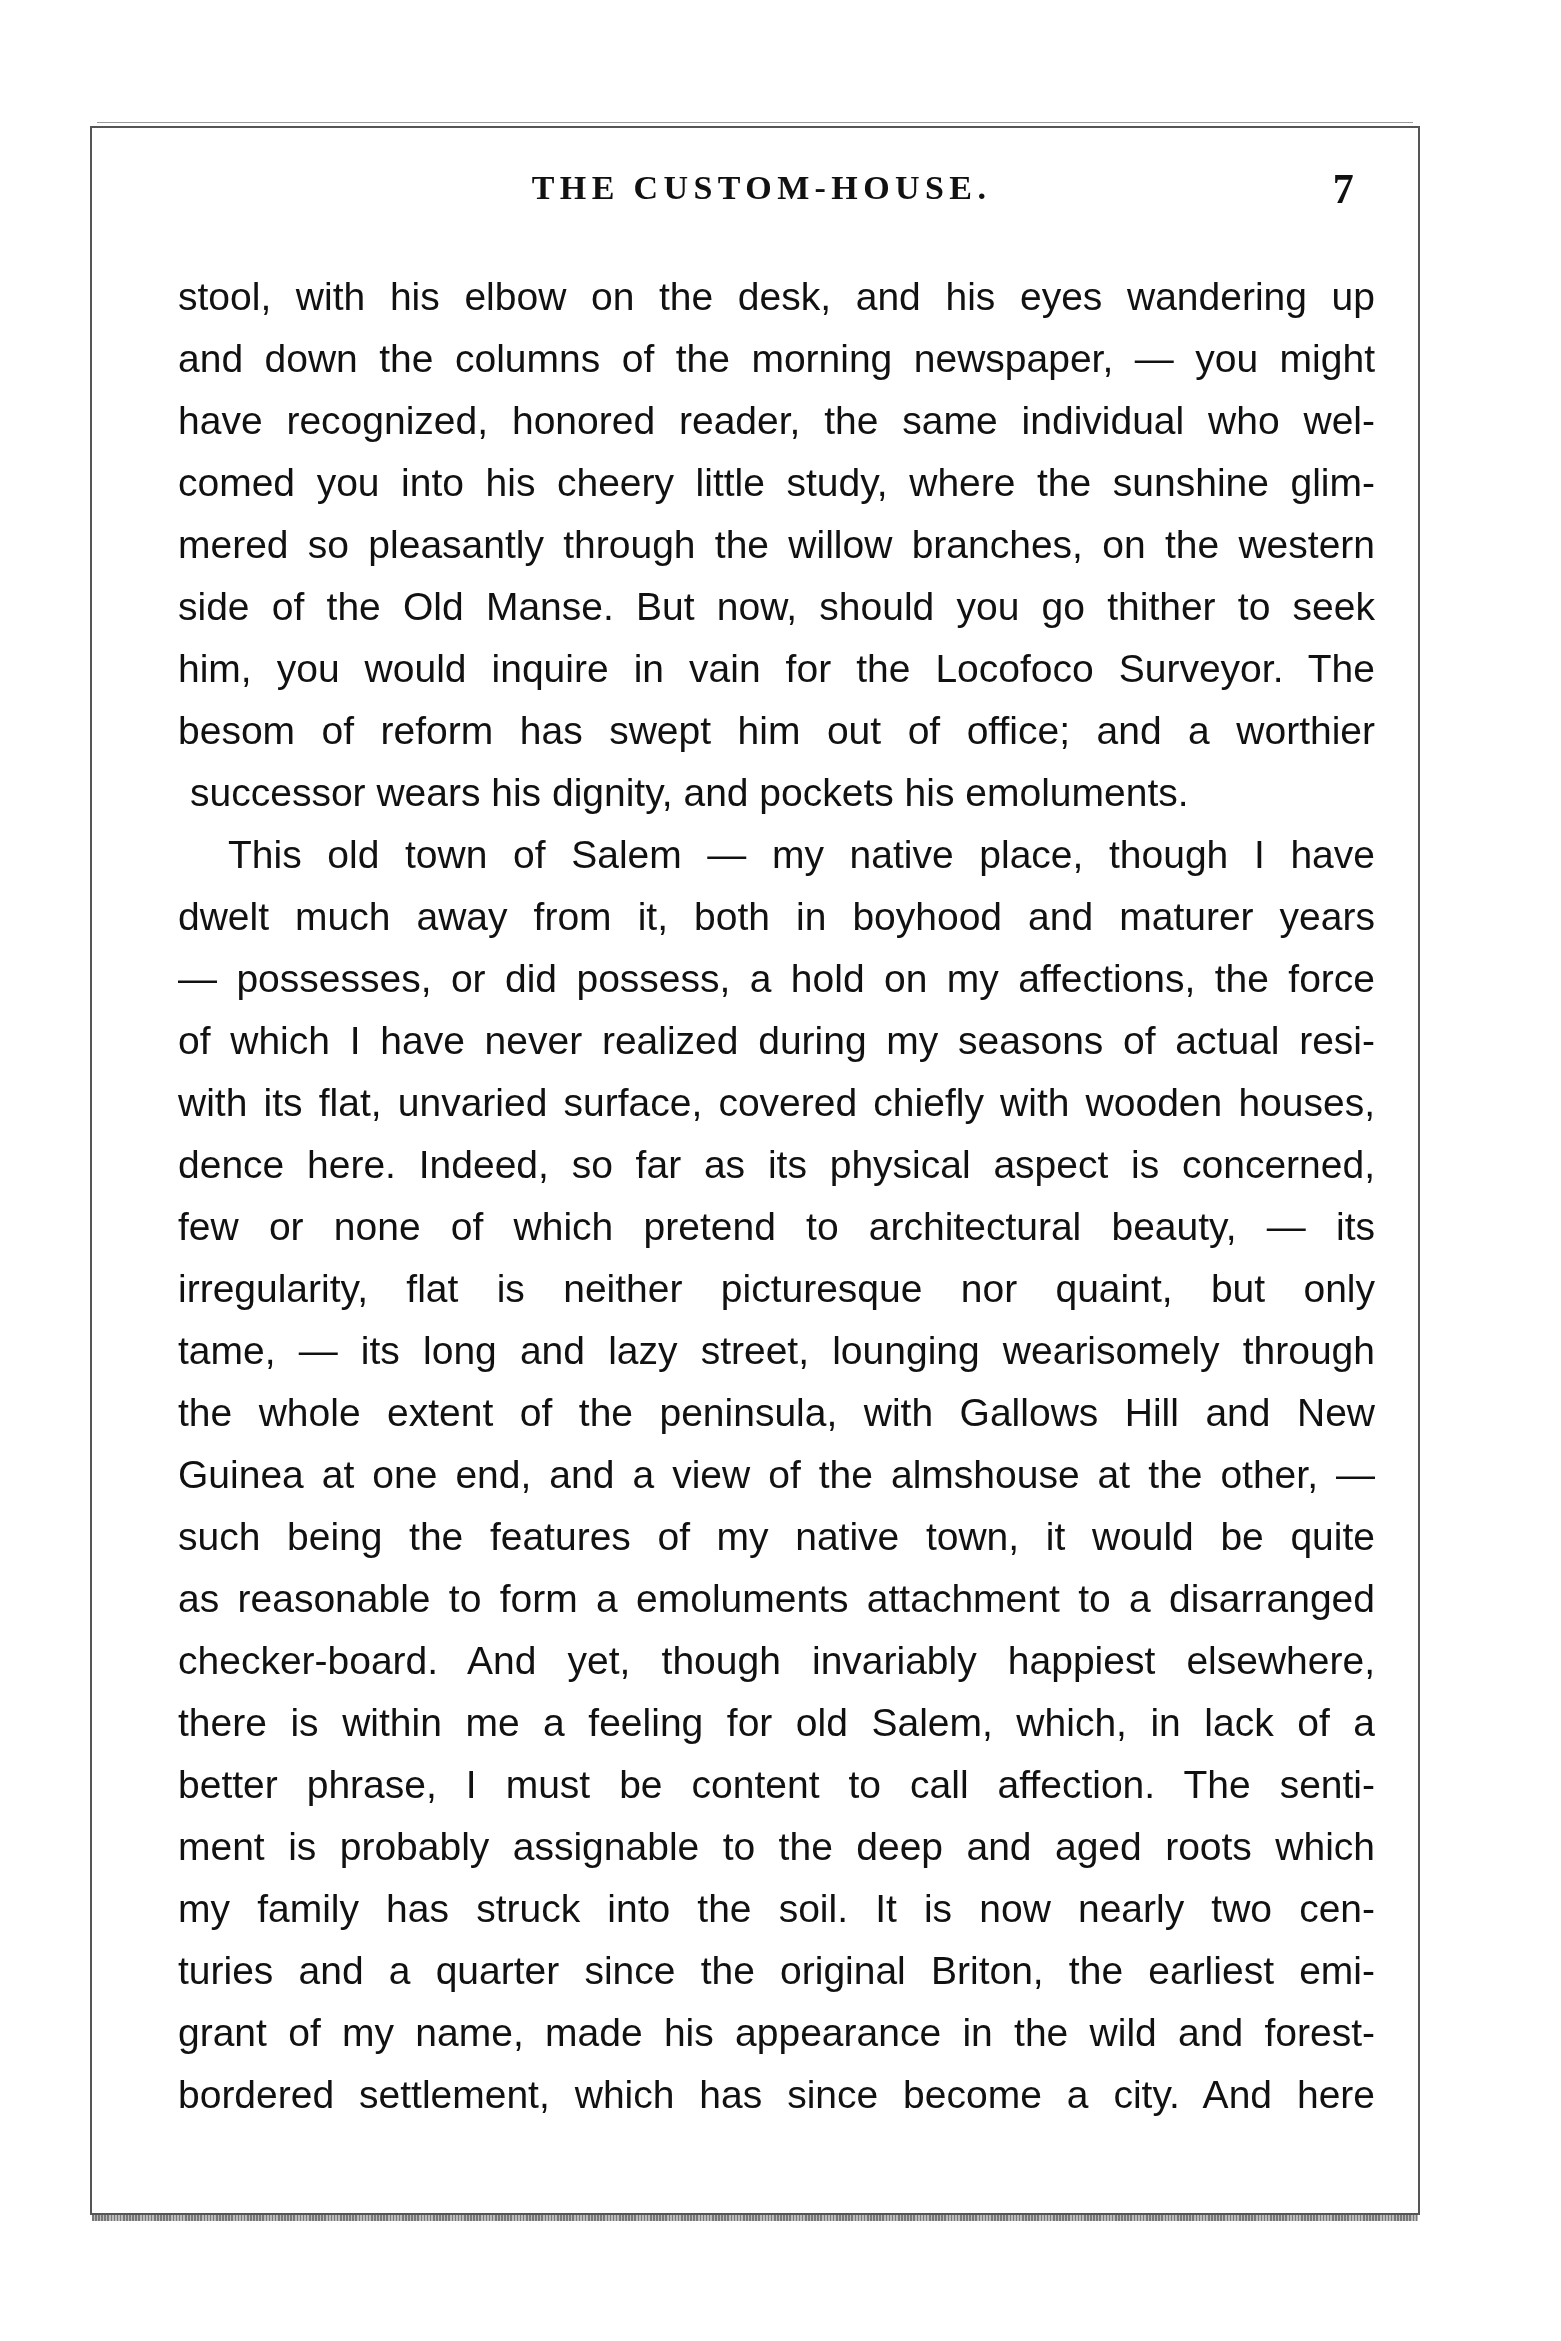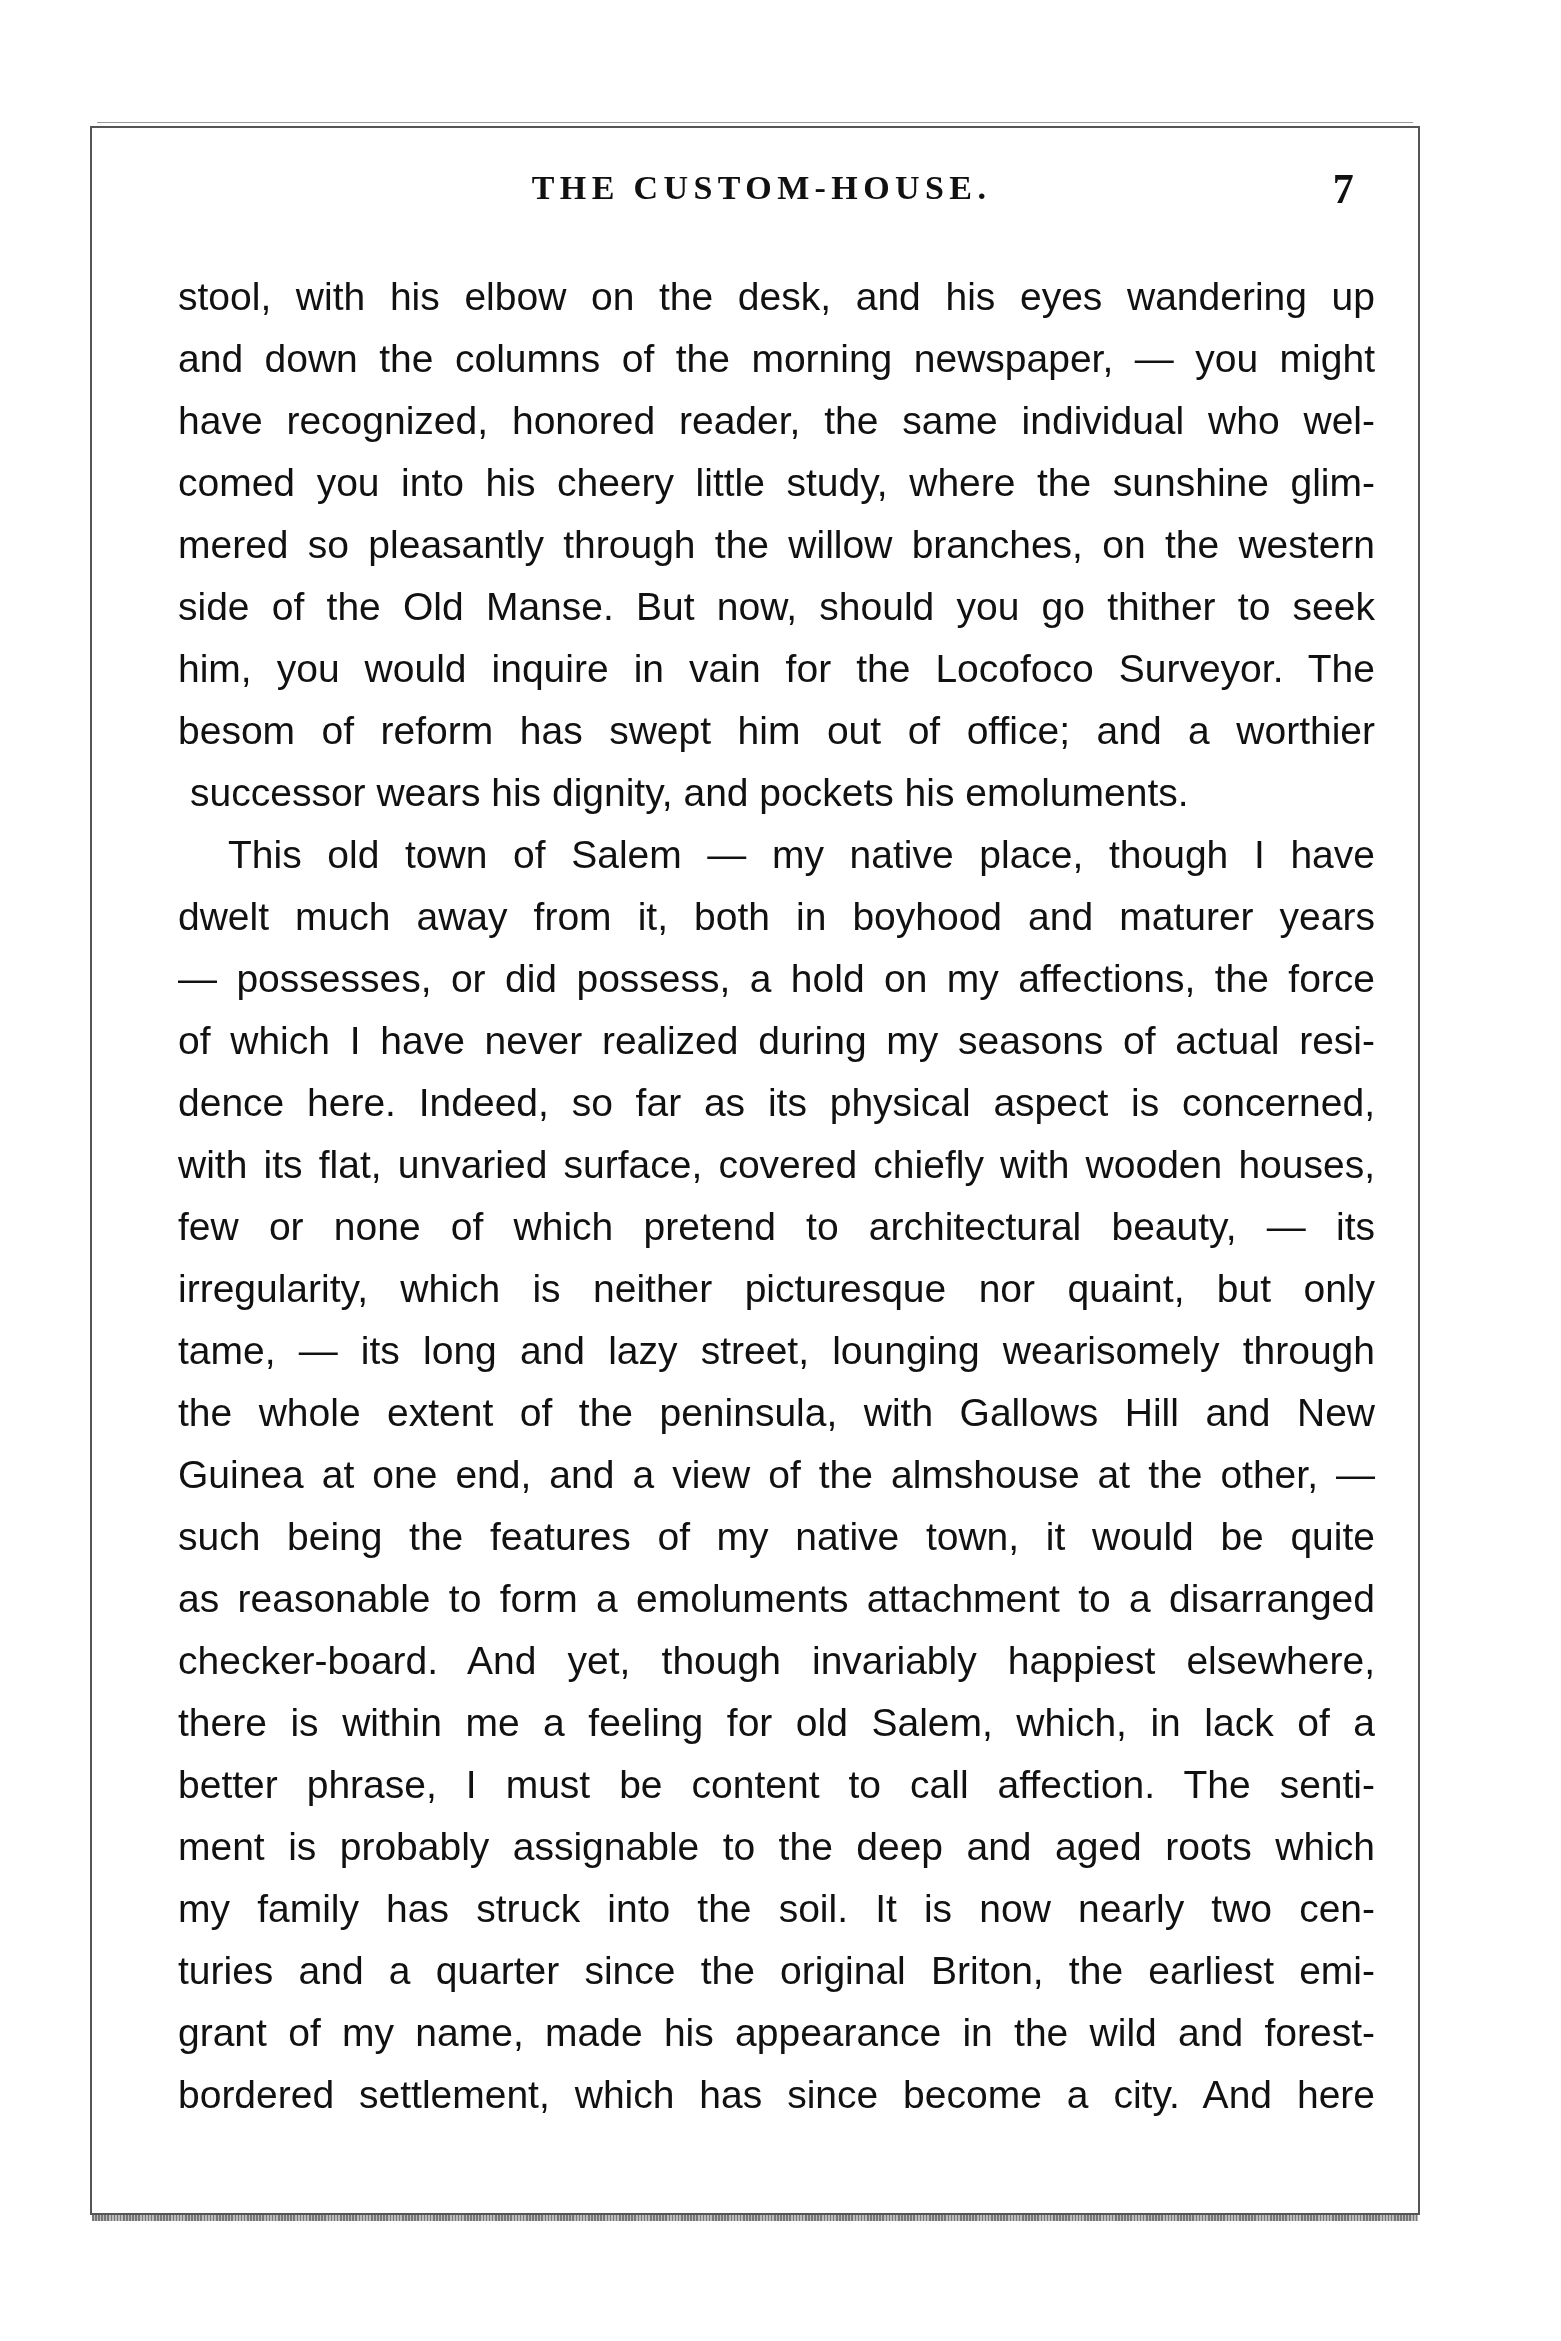--- a/index.html
+++ b/index.html
@@ -56,24 +56,24 @@
     <span class="line">side of the Old Manse.  But now, should you go thither to seek</span>
     <span class="line">him, you would inquire in vain for the Locofoco Surveyor.  The</span>
     <span class="line">besom of reform has swept him out of office; and a worthier</span>
     <span class="line last">successor wears his dignity, and pockets his emoluments.</span>
   </div>
   <div>
     <span class="line indent">This old town of Salem — my native place, though I have</span>
     <span class="line">dwelt much away from it, both in boyhood and maturer years</span>
     <span class="line">— possesses, or did possess, a hold on my affections, the force</span>
     <span class="line">of which I have never realized during my seasons of actual resi-</span>
+    <span class="line">with its flat, unvaried surface, covered chiefly with wooden houses,</span>
     <span class="line">dence here.  Indeed, so far as its physical aspect is concerned,</span>
-    <span class="line">with its flat, unvaried surface, covered chiefly with wooden houses,</span>
     <span class="line">few or none of which pretend to architectural beauty, — its</span>
-    <span class="line">irregularity, which is neither picturesque nor quaint, but only</span>
+    <span class="line">irregularity, flat is neither picturesque nor quaint, but only</span>
     <span class="line">tame, — its long and lazy street, lounging wearisomely through</span>
     <span class="line">the whole extent of the peninsula, with Gallows Hill and New</span>
     <span class="line">Guinea at one end, and a view of the almshouse at the other, —</span>
     <span class="line">such being the features of my native town, it would be quite</span>
     <span class="line">as reasonable to form a emoluments attachment to a disarranged</span>
     <span class="line">checker-board.  And yet, though invariably happiest elsewhere,</span>
     <span class="line">there is within me a feeling for old Salem, which, in lack of a</span>
     <span class="line">better phrase, I must be content to call affection.  The senti-</span>
     <span class="line">ment is probably assignable to the deep and aged roots which</span>
     <span class="line">my family has struck into the soil.  It is now nearly two cen-</span>

